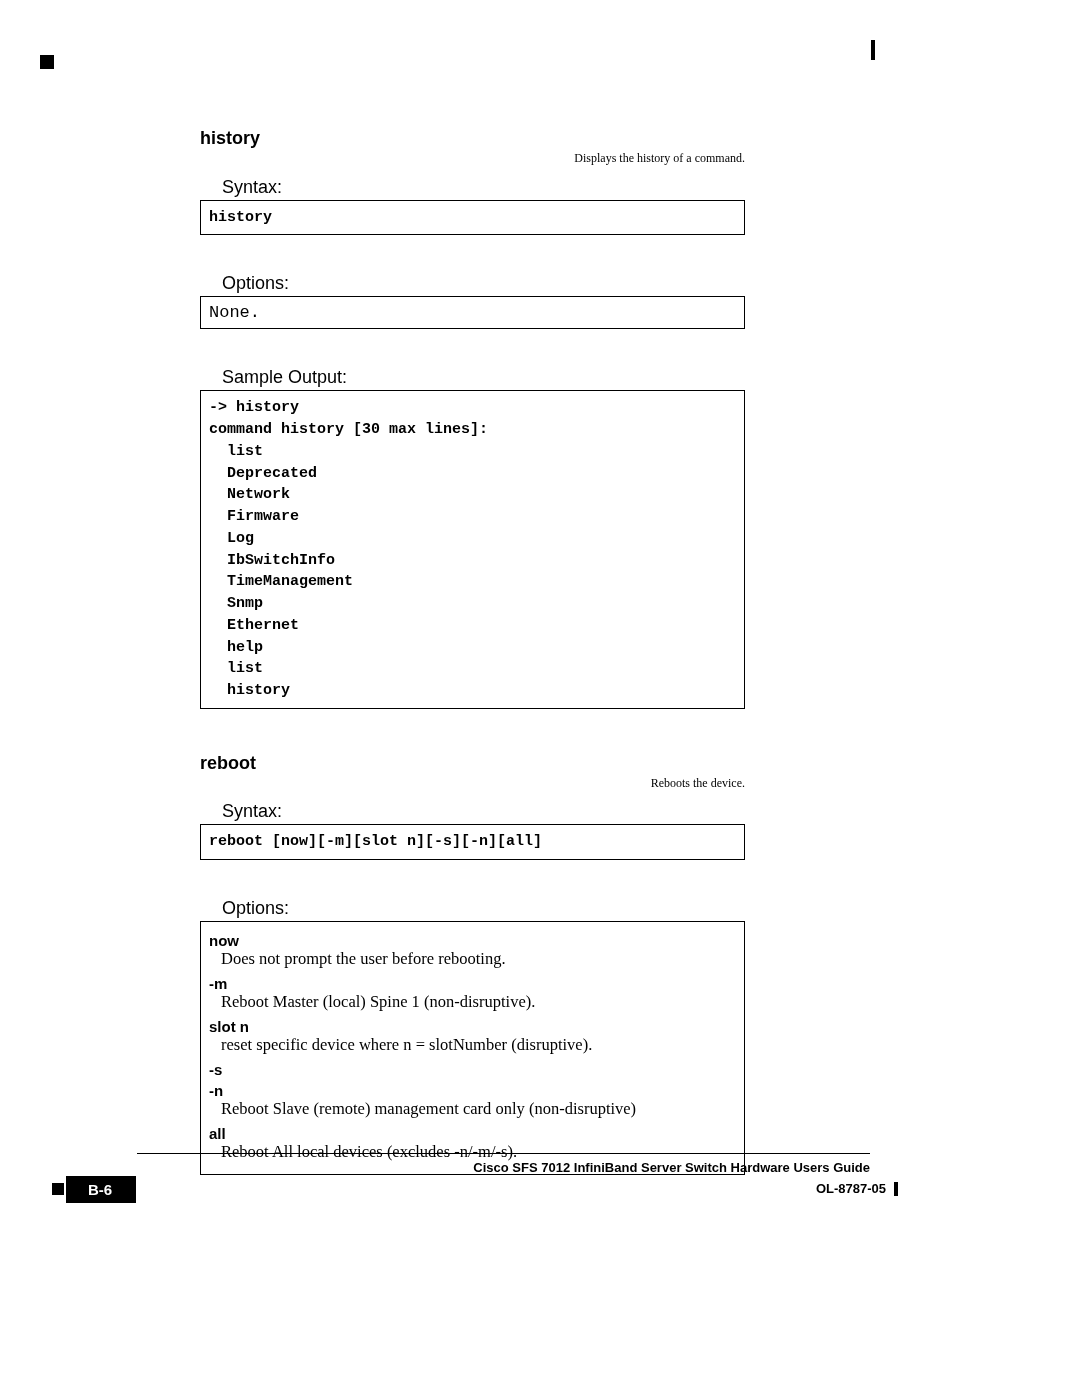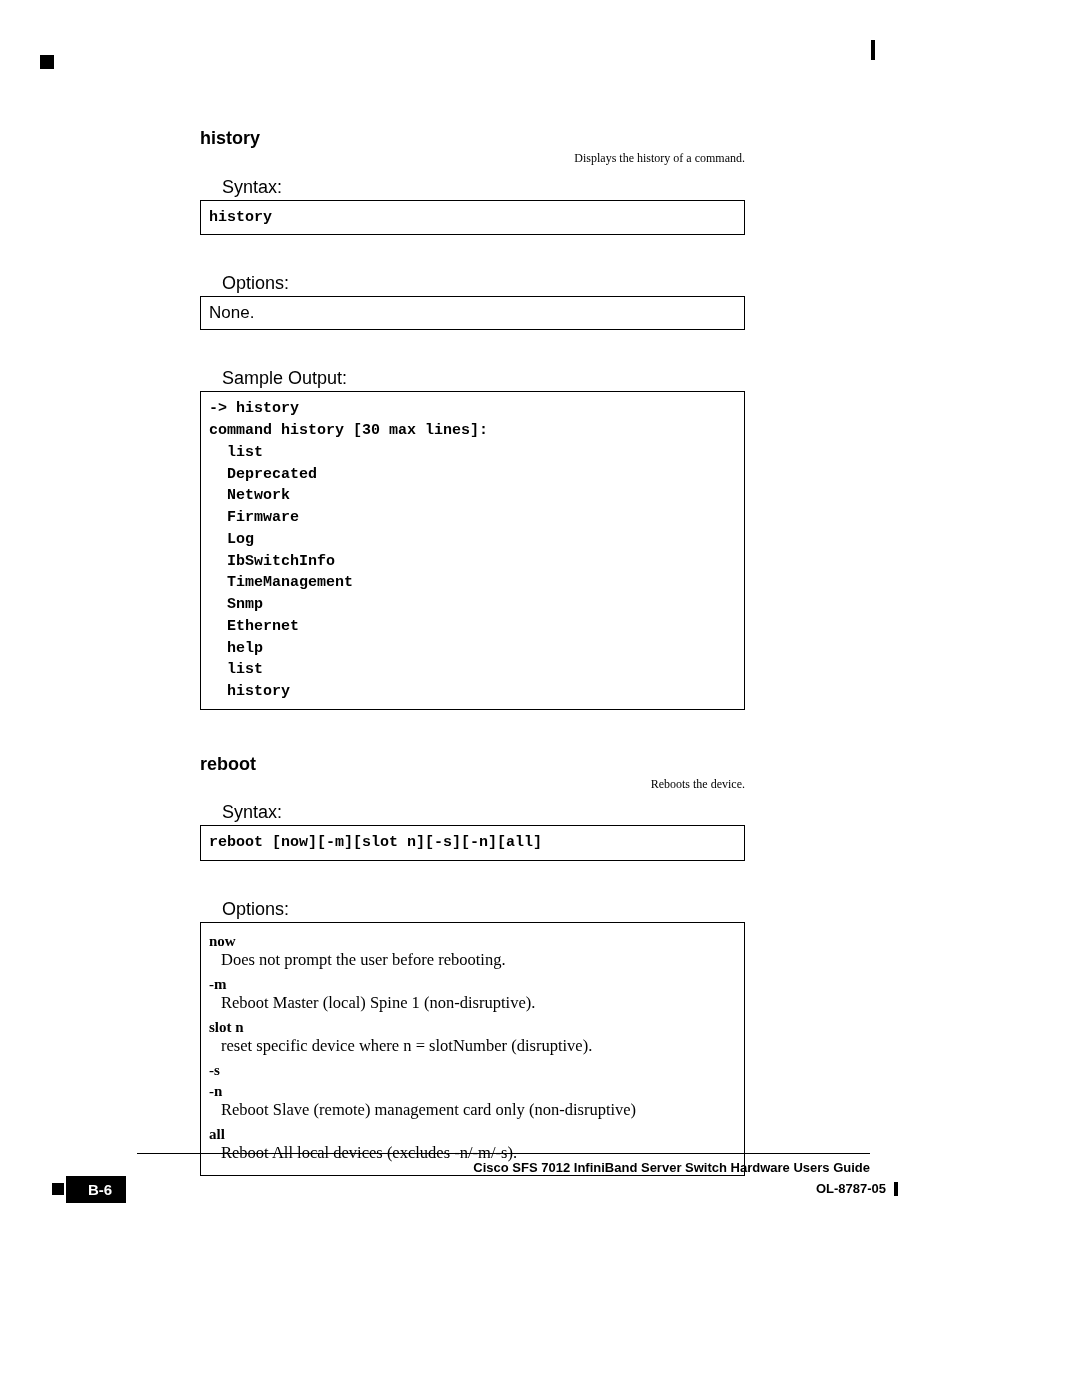--- a/index.html
+++ b/index.html
@@ -57,25 +57,25 @@
     box-sizing: border-box;
   }
   .box .mono {
     font-family: "Courier New", Courier, monospace;
     font-weight: bold;
     font-size: 15px;
     white-space: pre;
     line-height: 1.45;
   }
   .box .serif {
+    font-family: Liberation Mono, monospace;
+    font-size: 17px;
+  }
+  .opt-item .opt-name {
     font-family: Liberation Sans, sans-serif;
-    font-size: 17px;
-  }
-  .opt-item .opt-name {
-    font-family: Liberation Serif, serif;
     font-weight: bold;
     font-size: 15px;
     display: block;
     margin-top: 4px;
   }
   .opt-item .opt-desc {
     font-family: "Times New Roman", Times, serif;
     font-size: 16.5px;
     display: block;
     margin: 0 0 6px 12px;
@@ -99,21 +99,21 @@
   }
   .page-badge {
     position: absolute;
     top: 1176px;
     left: 66px;
     background: #000;
     color: #fff;
     font-family: Arial, Helvetica, sans-serif;
     font-weight: bold;
     font-size: 15px;
-    padding: 5px 14px 5px 22px;
+    padding: 5px 24px 5px 22px;
     text-align: center;
   }
   .page-badge::before {
     content: "";
     position: absolute;
     left: -14px;
     top: 7px;
     width: 12px; height: 12px;
     background: #000;
   }

